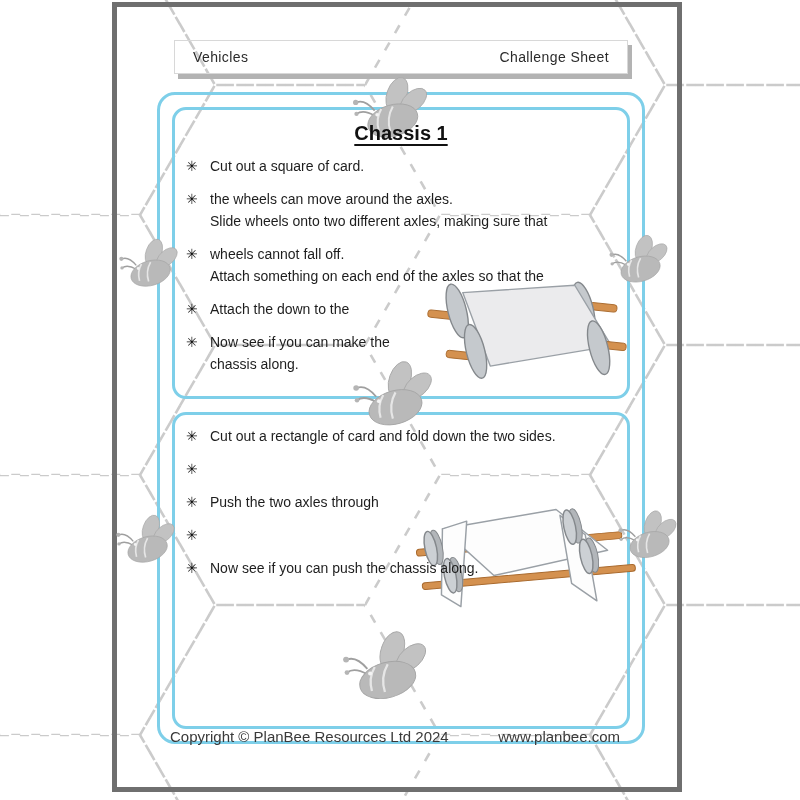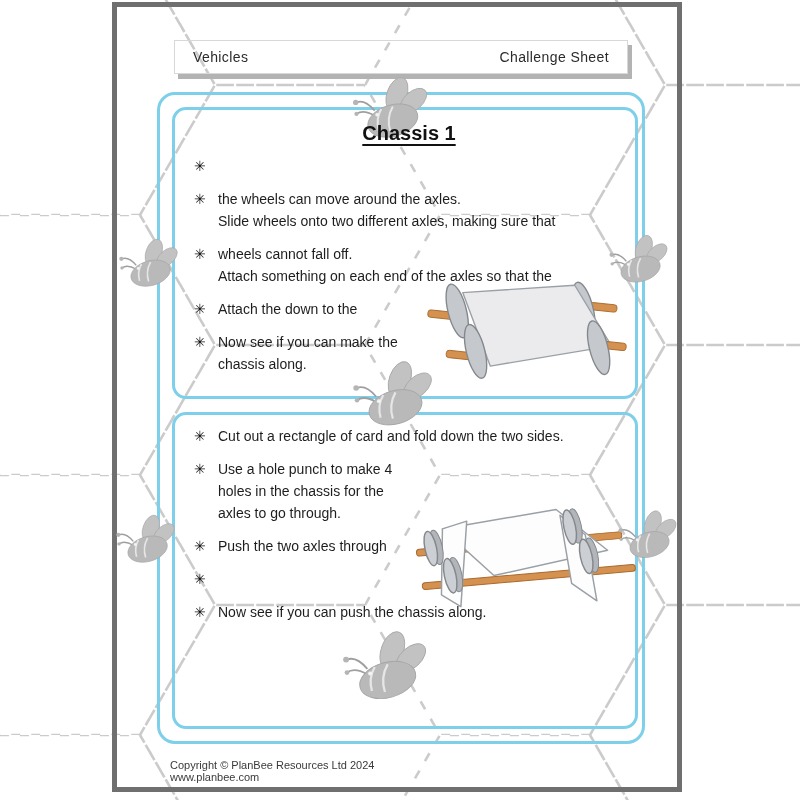--- a/index.html
+++ b/index.html
@@ -11,38 +11,38 @@
          border:5px solid #6f6f6f;background:transparent;z-index:1;}
   
   .headerbar{position:absolute;left:174px;top:40px;width:416px;height:32px;
              border:1px solid #d8d8d8;box-shadow:4px 5px 0 #b3b3b3;
              display:flex;align-items:center;justify-content:space-between;
              padding:0 18px;z-index:2;font-size:14px;color:#2b2b2b;letter-spacing:.4px;}
   
   .outer-frame{position:absolute;left:157px;top:92px;width:482px;height:646px;
                border:3px solid #7ecfe9;border-radius:18px;z-index:2;}
   .cbox{position:absolute;left:172px;width:452px;border:3px solid #7ecfe9;
-        border-radius:14px;padding:10px 0 0 8px;}
+        border-radius:14px;padding:10px 0 0 0;}
   .box1{top:107px;height:276px;}
   .box2{top:412px;height:301px;}
   .sec-title{position:relative;z-index:4;text-align:center;font-size:20px;
              font-weight:bold;color:#111;text-decoration:underline;
              text-decoration-thickness:2px;text-underline-offset:4px;margin:2px 0 10px 0;}
   ul.steps{list-style:none;margin:0;padding:0 10px 0 11px;}
   ul.steps li{display:flex;margin-bottom:11px;}
   .star{position:relative;z-index:4;width:24px;flex:0 0 24px;font-size:14px;
         color:#111;line-height:22px;}
   .li-text{position:relative;z-index:4;font-size:14px;line-height:22px;color:#1d1d1d;}
   .li-text .ln{white-space:nowrap;}
   
   .illus{position:absolute;z-index:2;}
   .bee{position:absolute;z-index:3;}
   
-  .footline{position:absolute;left:170px;top:759px;width:450px;display:flex;
-            justify-content:space-between;z-index:2;font-size:11px;color:#3a3a3a;flex-direction:column;}
+  .footline{position:absolute;left:170px;top:728px;width:450px;display:flex;
+            justify-content:space-between;z-index:2;font-size:15px;color:#3a3a3a;}
 </style>
 </head>
 <body>
 
 <div class="canvas">
 
   <svg class="hexbg" width="800" height="800">
     <defs>
       <path id="hx" d="M0,130 L75,0 L225,0 L300,130 L225,260 L75,260 Z"></path>
       <pattern id="hexpat" width="450" height="260" patternUnits="userSpaceOnUse" patternTransform="translate(-85,-45)">
@@ -63,20 +63,21 @@
     <span>Challenge Sheet</span>
   </div>
 
   <div class="outer-frame"></div>
 
   <div class="cbox box1">
     <div class="sec-title">Chassis 1</div>
     <ul class="steps">
       <li>
         <span class="star">✳</span>
+        <span class="li-text"><span class="ln">Cut out a square of card.</span></span>
       </li>
       <li>
         <span class="star">✳</span>
         <span class="li-text">
           <div class="ln">the wheels can move around the axles.</div>
           <div class="ln">Slide wheels onto two different axles, making sure that</div>
         </span>
       </li>
       <li>
         <span class="star">✳</span>
@@ -102,25 +103,20 @@
   </div>
 
   <div class="cbox box2">
     <ul class="steps">
       <li>
         <span class="star">✳</span>
         <span class="li-text"><span class="ln">Cut out a rectangle of card and fold down the two sides.</span></span>
       </li>
       <li>
         <span class="star">✳</span>
-        <span class="li-text">
-          <div class="ln">Use a hole punch to make 4</div>
-          <div class="ln">holes in the chassis for the</div>
-          <div class="ln">axles to go through.</div>
-        </span>
       </li>
       <li>
         <span class="star">✳</span>
         <span class="li-text">
           <div class="ln">Push the two axles through</div>
         </span>
       </li>
       <li>
         <span class="star">✳</span>
       </li>

